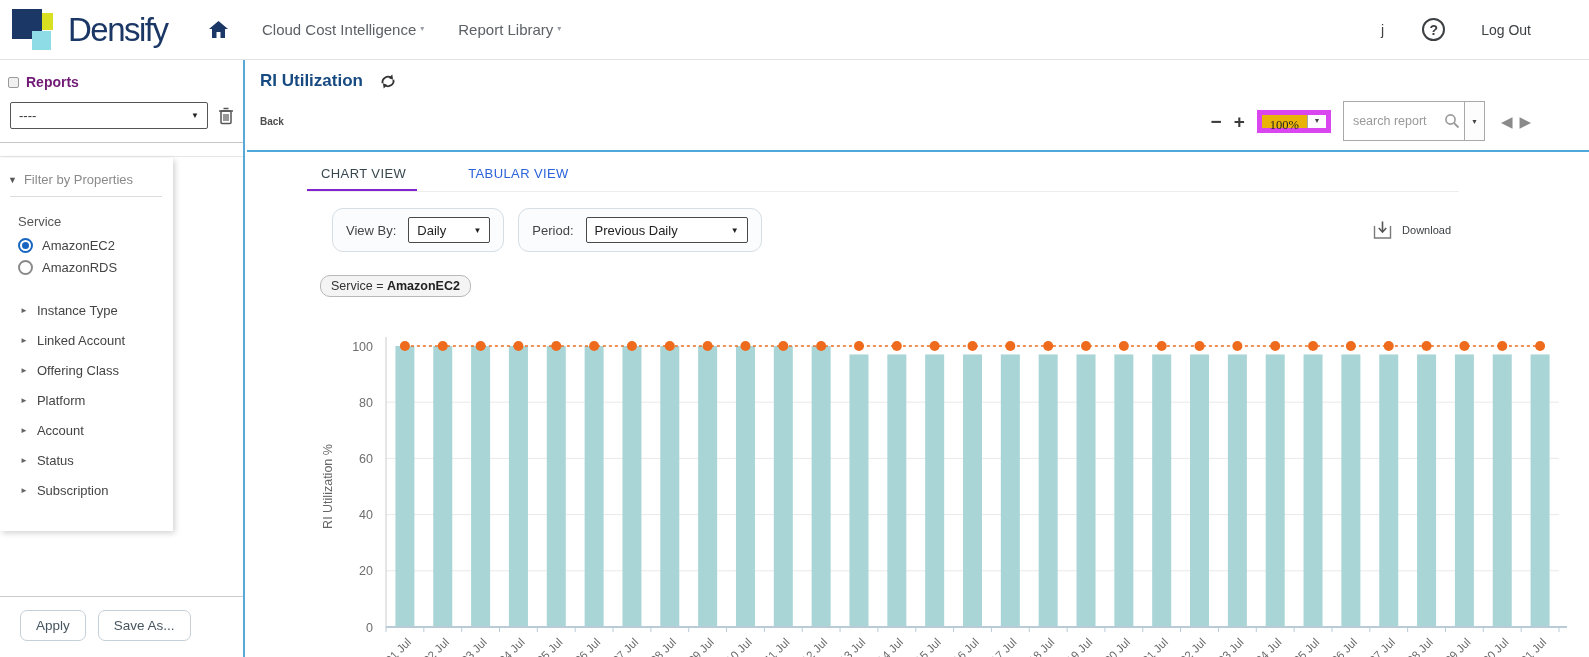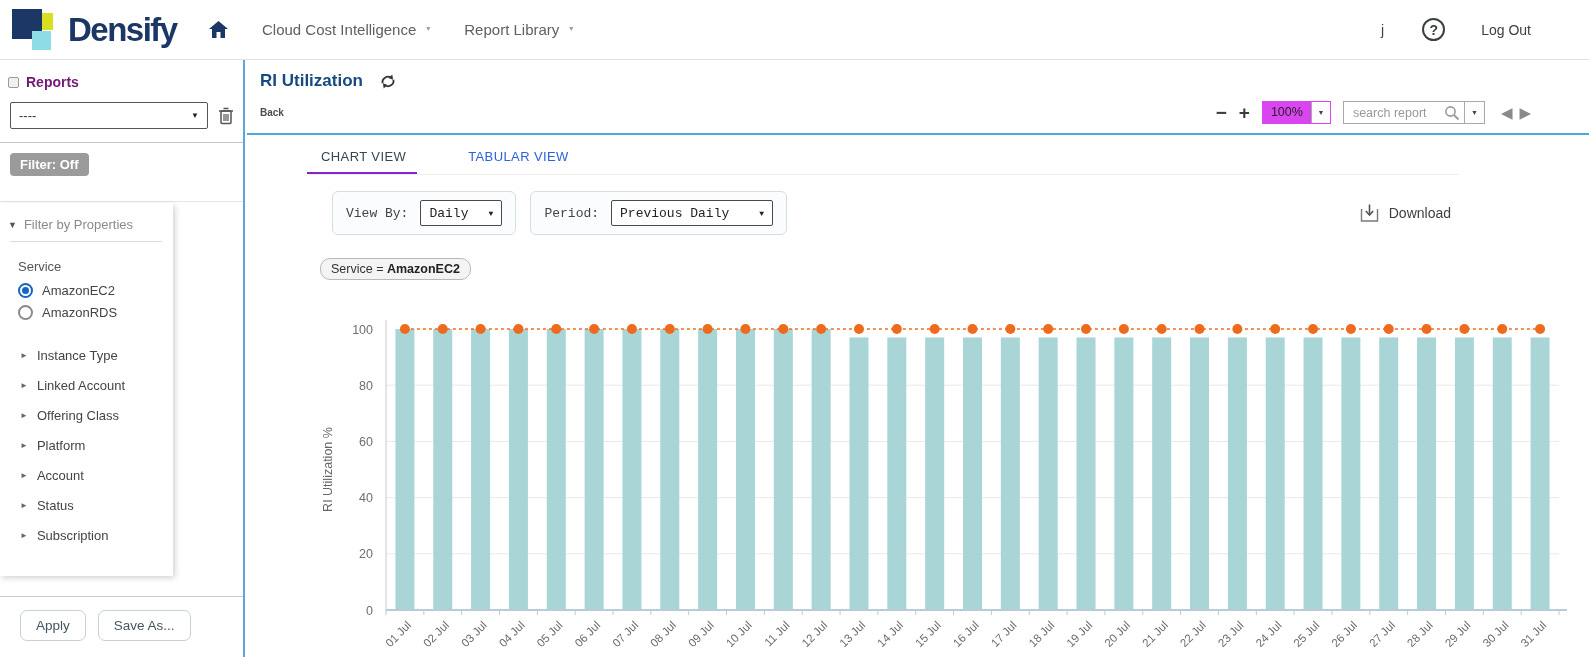--- a/index.html
+++ b/index.html
@@ -6,24 +6,24 @@
     font-family:"Liberation Sans","DejaVu Sans",sans-serif;color:#333;font-size:13px;}
   *{box-sizing:border-box;}
 
   
   .header{height:60px;display:flex;align-items:center;border-bottom:1px solid #e3e3e3;padding:0 58px 0 10px;background:#fff;}
   .logo{display:flex;align-items:center;gap:8px;min-width:185px;cursor:pointer;}
   .logo-mark{position:relative;width:50px;height:48px;}
   .logo-sq-yellow{position:absolute;left:26px;top:7px;width:17px;height:17px;background:#d9e021;z-index:1;}
   .logo-sq-navy{position:absolute;left:2px;top:3px;width:30px;height:30px;background:#1b3765;z-index:2;}
   .logo-sq-teal{position:absolute;left:22px;top:25px;width:19px;height:19px;background:#8edce6;z-index:3;}
-  .logo-text{font-size:33px;font-weight:bold;color:#1b3765;letter-spacing:-1.5px;}
+  .logo-text{font-size:33px;font-weight:normal;color:#1b3765;letter-spacing:-1.5px;}
   .home-btn{margin-left:14px;display:flex;align-items:center;cursor:pointer;}
   .main-nav{display:flex;align-items:center;}
-  .nav-item{margin-left:34px;font-size:15px;color:#5c6166;display:flex;align-items:center;gap:10px;cursor:pointer;}
+  .nav-item{margin-left:34px;font-size:15px;color:#5c6166;display:flex;align-items:center;gap:4px;cursor:pointer;}
   .chevron{font-size:8px;color:#9aa0a6;padding-bottom:2px;}
   .header-spacer{flex:1;}
   .user-initial{font-size:14px;color:#3c4043;margin-right:38px;}
   .help-circle{width:23px;height:23px;border:2.5px solid #3c4043;border-radius:50%;display:flex;align-items:center;justify-content:center;
     font-size:14px;font-weight:bold;color:#3c4043;margin-right:36px;cursor:pointer;}
   .logout{font-size:14px;color:#3c4043;cursor:pointer;}
 
   
   .sidebar{position:absolute;top:60px;left:0;bottom:0;width:245px;background:#fff;border-right:2px solid #58a9d8;}
   .reports-header{display:flex;align-items:center;gap:7px;padding:14px 12px 10px 8px;}
@@ -57,49 +57,49 @@
     font-family:inherit;}
 
   
   .main{position:absolute;top:60px;left:247px;right:0;bottom:0;background:#fff;}
   .title-bar{display:flex;align-items:center;gap:16px;padding:11px 14px 0 13px;}
   .page-title{color:#174a80;font-weight:bold;font-size:17px;}
   .back-row{display:flex;align-items:center;justify-content:space-between;padding:10px 58px 9px 13px;border-bottom:2px solid #4ea9da;}
   .back-label{color:#4d4d4d;font-weight:bold;font-size:10px;cursor:pointer;}
   .toolbar{display:flex;align-items:center;gap:12px;}
   .zoom-btn{font-size:19px;font-weight:bold;color:#3c3c3c;cursor:pointer;line-height:1;}
-  .zoom-select{display:flex;align-items:stretch;border:1px solid #d946ef;height:23px;cursor:pointer;background:#d946ef;}
+  .zoom-select{display:flex;align-items:stretch;border:5px solid #d946ef;height:23px;cursor:pointer;background:#eab308;font-family:Liberation Serif, serif;}
   .zoom-value{padding:3px 8px;font-size:12.5px;color:#222;min-width:44px;}
   .mini-arrow-btn{width:19px;display:flex;align-items:center;justify-content:center;border-left:1px solid #a9a9a9;background:#fdfdfd;}
   .mini-arrow-btn span{font-size:7px;color:#444;}
-  .search-wrap{display:flex;align-items:stretch;height:23px;}
+  .search-wrap{display:flex;align-items:stretch;height:40px;}
   .search-box{display:flex;align-items:center;border:1px solid #a9a9a9;background:#fff;width:122px;padding:0 4px 0 7px;}
   .search-box input{border:none;outline:none;flex:1;font-size:12.5px;color:#333;font-family:inherit;width:85px;background:transparent;}
   .search-box input::placeholder{color:#999;}
   .search-dd{width:20px;border:1px solid #a9a9a9;border-left:none;display:flex;align-items:center;justify-content:center;background:#fdfdfd;cursor:pointer;}
   .search-dd span{font-size:7px;color:#444;}
   .page-arrows{display:flex;align-items:center;gap:7px;margin-left:4px;}
   .page-arrow{color:#8a8a8a;font-size:15px;cursor:pointer;line-height:1;}
 
   .content{margin-left:60px;width:1152px;}
   .tabs{display:flex;gap:62px;padding:14px 0 10px 14px;border-bottom:1px solid #ededed;}
   .tab{position:relative;font-size:13px;letter-spacing:.4px;cursor:pointer;}
   .tab.active{color:#37474f;}
   .tab.active::after{content:'';position:absolute;left:-14px;right:-11px;bottom:-10px;height:2.5px;background:#8424cf;}
   .tab.inactive{color:#2c63d9;}
 
   .controls-row{display:flex;align-items:center;margin-top:16px;padding-left:25px;}
-  .ctrl-group{display:flex;align-items:center;gap:12px;border:1px solid #d5dee4;background:#fbfcfd;border-radius:6px;
-    padding:8px 13px;margin-right:14px;font-family:Liberation Mono, monospace;}
+  .ctrl-group{display:flex;align-items:center;gap:12px;border:1px solid #d5dee4;background:#fbfcfd;border-radius:11px;
+    padding:8px 13px;margin-right:14px;}
   .ctrl-label{color:#444;font-size:13px;}
   .ctrl-select{display:flex;align-items:center;justify-content:space-between;border:1px solid #4a4a4a;border-radius:2px;
     background:#fff;height:26px;padding:0 8px;cursor:pointer;font-size:13px;color:#222;}
   .ctrl-select.narrow{width:82px;}
   .ctrl-select.wide{width:162px;}
-  .download-btn{margin-left:auto;display:flex;align-items:center;gap:9px;color:#3c4043;font-size:14px;cursor:pointer;padding-right:8px;}
+  .download-btn{margin-left:auto;display:flex;align-items:center;gap:9px;color:#3c4043;font-size:11px;cursor:pointer;padding-right:8px;}
 
   .chip-row{margin-top:23px;padding-left:13px;}
   .filter-chip{display:inline-block;border:1px solid #b9b9b9;border-radius:10px;background:#f4f4f4;
     padding:3px 10px;font-size:12.5px;color:#333;}
   .filter-chip b{color:#222;}
 
   .chart-wrap{margin-top:32px;}
   svg text{font-family:"Liberation Sans","DejaVu Sans",sans-serif;}
 </style>
 </head>
@@ -149,23 +149,20 @@
     </div>
     <span class="icon-btn">
       <svg width="16" height="18" viewBox="0 0 16 18">
         <path d="M5.5 1.5 h5 M1 4 h14" stroke="#555" stroke-width="1.5" fill="none"></path>
         <rect x="3" y="4" width="10" height="12.5" rx="1" fill="none" stroke="#555" stroke-width="1.5"></rect>
         <path d="M6 7 v7 M8 7 v7 M10 7 v7" stroke="#555" stroke-width="1.2"></path>
       </svg>
     </span>
   </div>
   <div class="divider"></div>
-  <div class="pill-row">
-    <span class="filter-pill">Filter: Off</span>
-  </div>
   <div class="divider light"></div>
 
   <div class="filter-panel">
     <div class="fbp-header">
       <span class="fbp-caret">▼</span>
       <span>Filter by Properties</span>
     </div>
     <div class="fbp-divider"></div>
     <div class="service-label">Service</div>
     <div class="radio-group">

